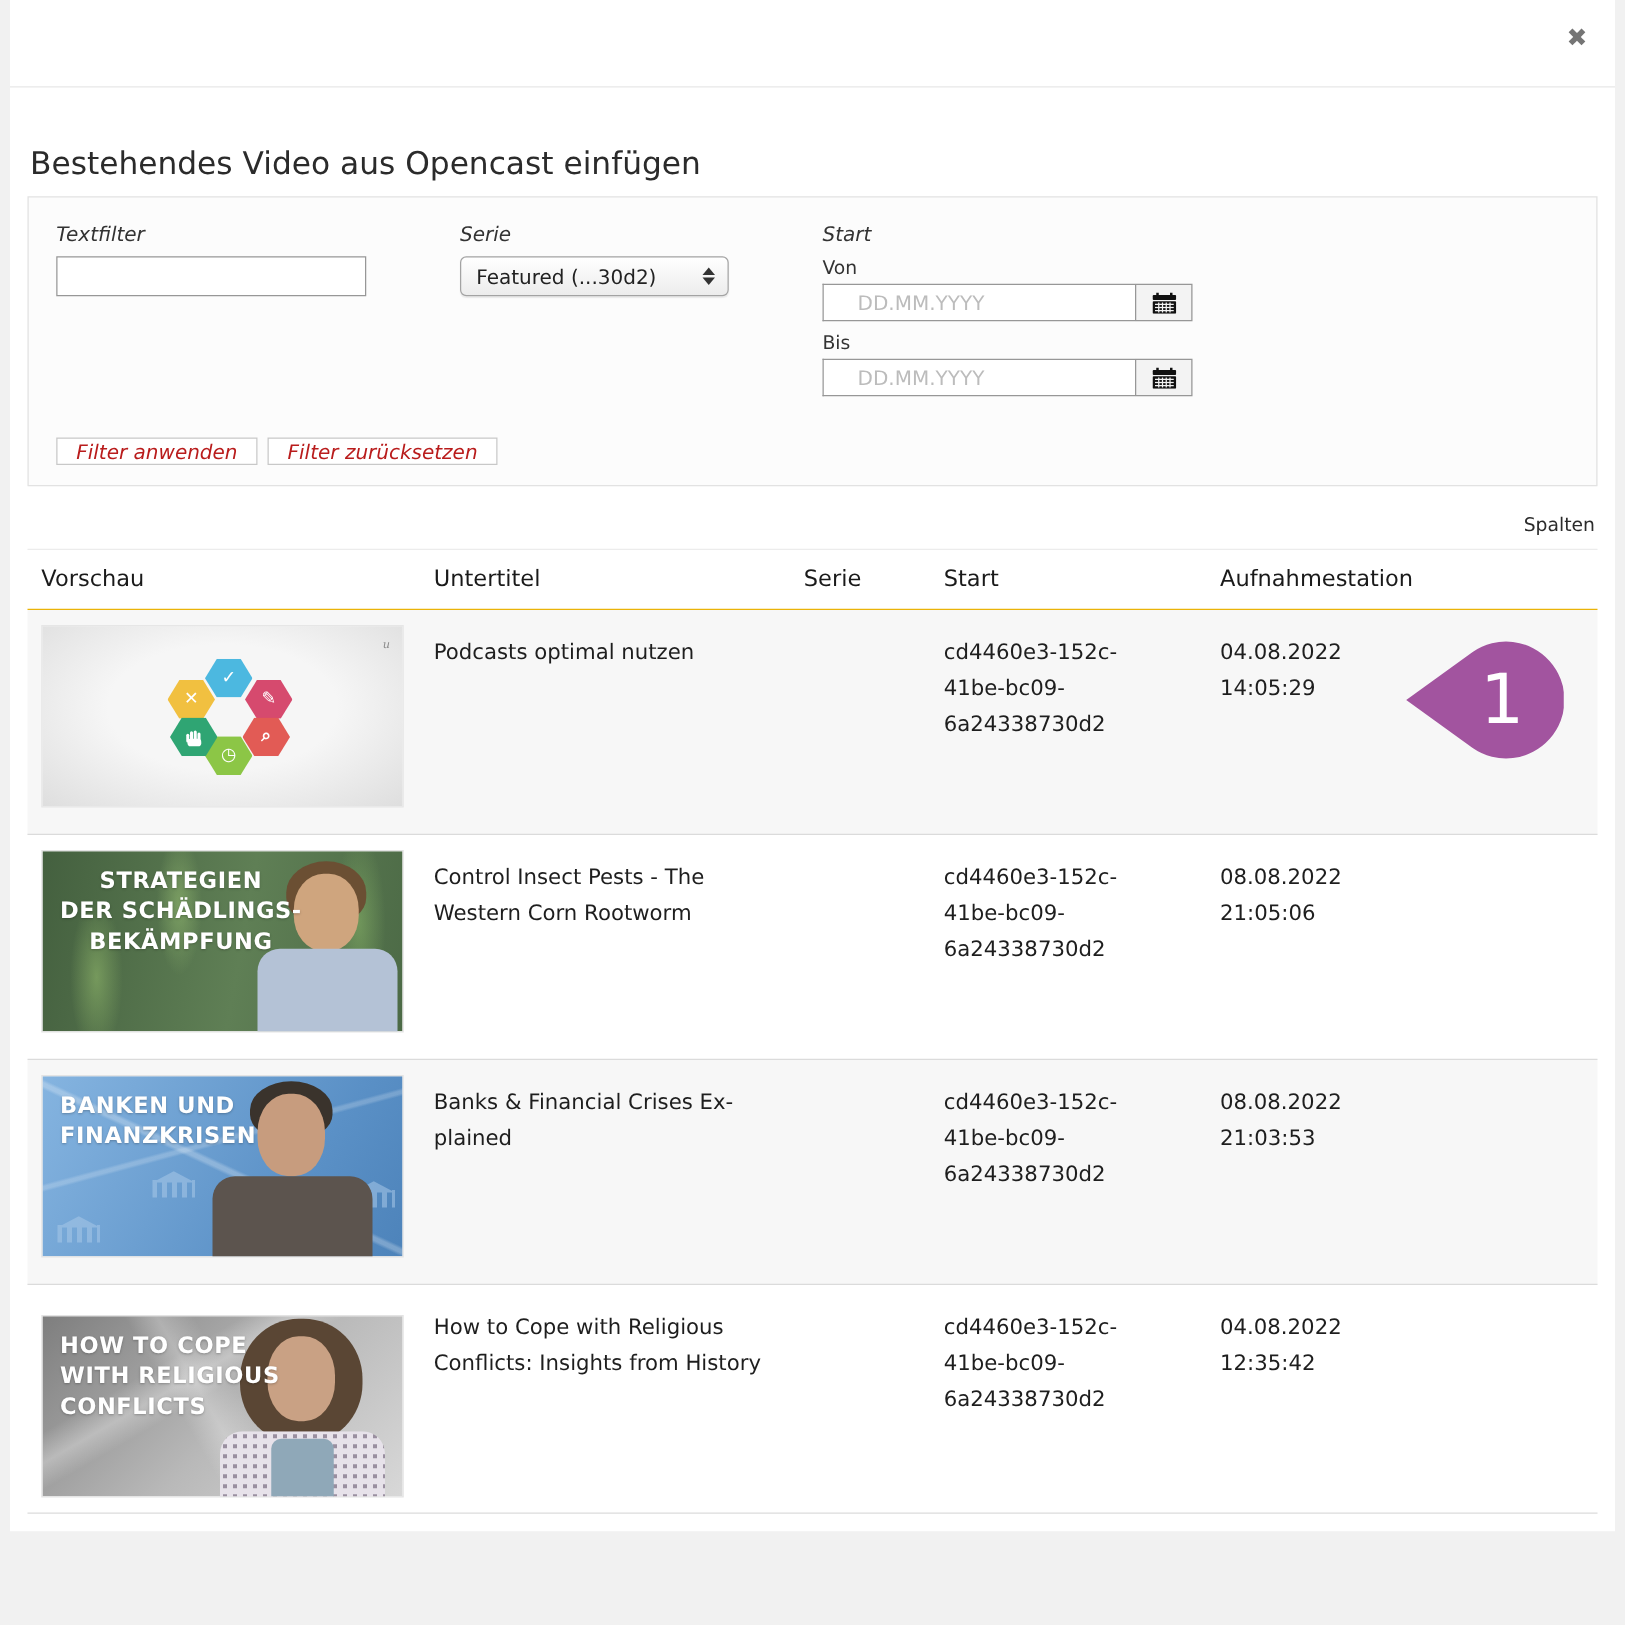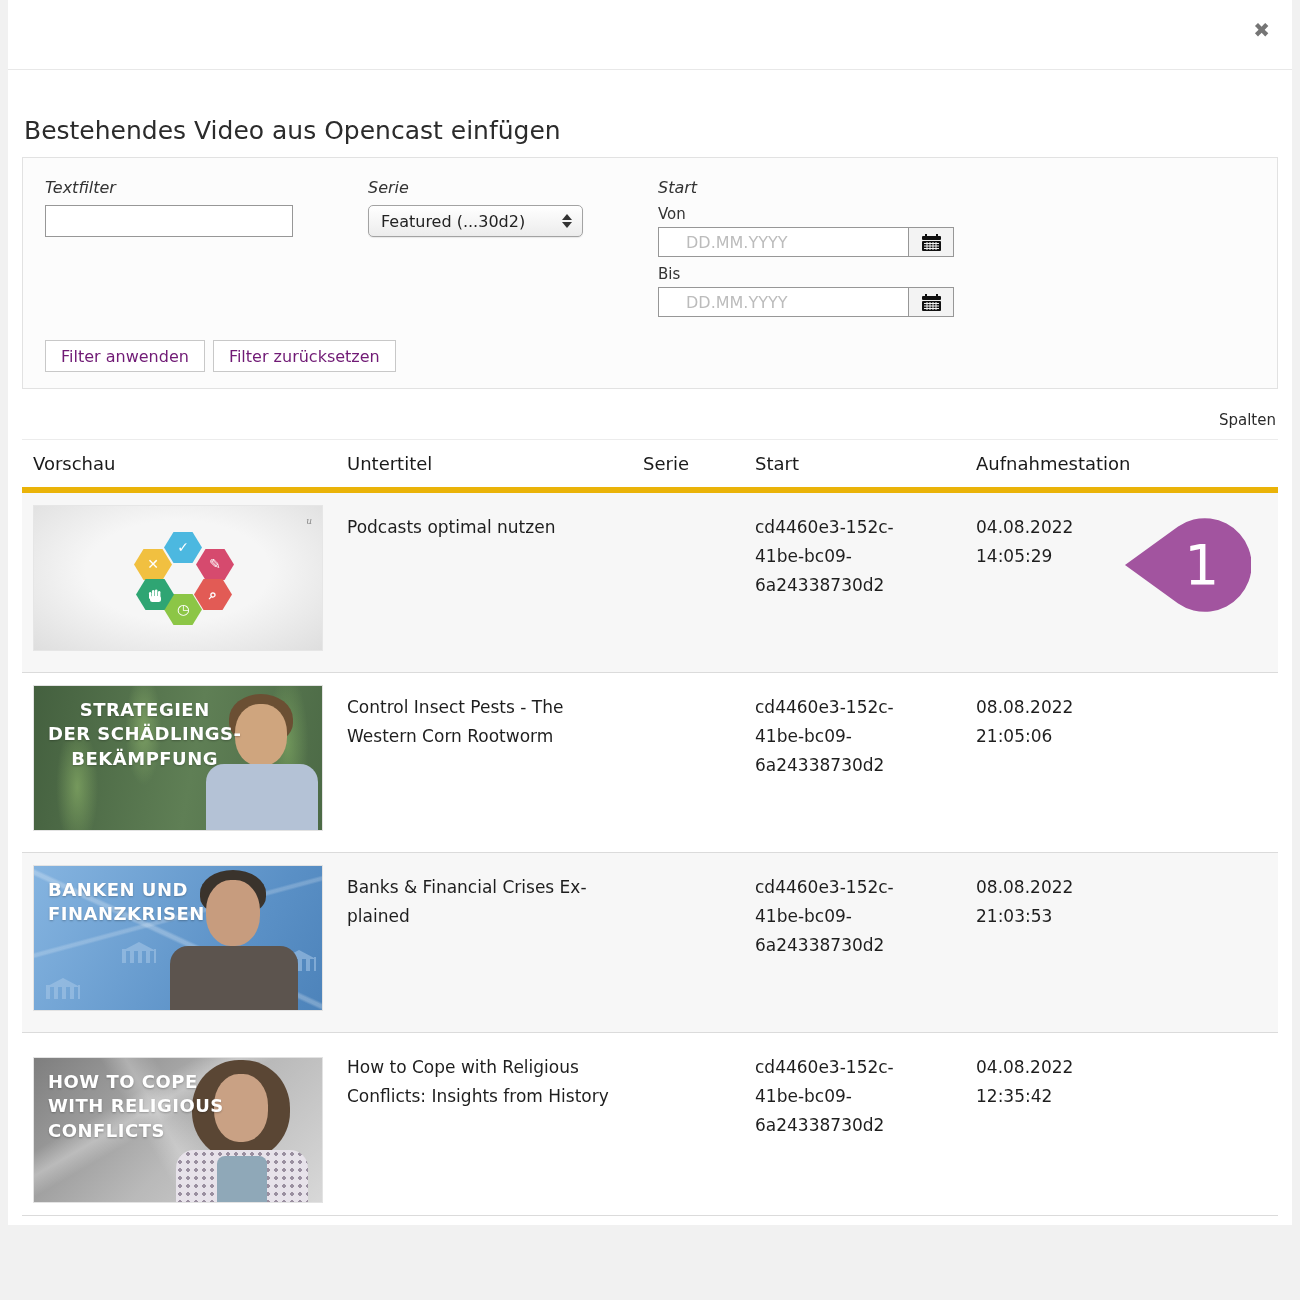--- a/index.html
+++ b/index.html
@@ -52,34 +52,34 @@
     width:250px; height:30px; border:1px solid #979797; border-right:none;
     font-size:16px; padding:0 27px; color:#333; font-family:inherit;
   }
   .date-input::placeholder { color:#bcbcbc; }
   .cal-btn {
     width:46px; height:30px; border:1px solid #979797; background:#f3f3f3;
     display:flex; align-items:center; justify-content:center; cursor:pointer;
   }
   .filter-actions { position:absolute; left:22px; bottom:16px; display:flex; gap:8px; }
   .btn {
-    background:#fff; border:1px solid #c8c8c8; height:32px; padding:0 15px;
-    font-size:16px; color:#701a75; font-family:inherit; cursor:pointer;
+    background:#fff; border:1px solid #c8c8c8; height:22px; padding:0 15px;
+    font-size:16px; color:#b91c1c; font-family:inherit; cursor:pointer;font-style:italic;
   }
 
   
   .columns-link { text-align:right; margin:22px 16px 10px 0; font-size:15px; color:#2b2b2b; }
   .columns-link span { cursor:pointer; }
   .oc-table { margin:0 14px; border-top:1px solid #ececec; }
   .t-row {
     display:grid;
     grid-template-columns:325px 296px 112px 221px 125px 1fr;
     border-bottom:1px solid #dbdbdb;
   }
-  .t-head { border-bottom:6px solid #eab308; }
+  .t-head { border-bottom:1px solid #eab308; }
   .t-head > div { font-size:18px; color:#1a1a1a; padding:13px 6px 13px 0; }
   .t-head > div:first-child { padding-left:11px; }
   .t-body .t-row:nth-child(odd) { background:#f7f7f7; }
   .t-body .t-row { min-height:180px; position:relative; }
   .cell { font-size:17px; line-height:1.7; padding:20px 12px 12px 0; }
   .cell.thumb-cell { padding:12px 0 12px 11px; }
   .cell .wrap-narrow { max-width:158px; overflow-wrap:break-word; }
   .cell .wrap-date { max-width:105px; }
 
   

